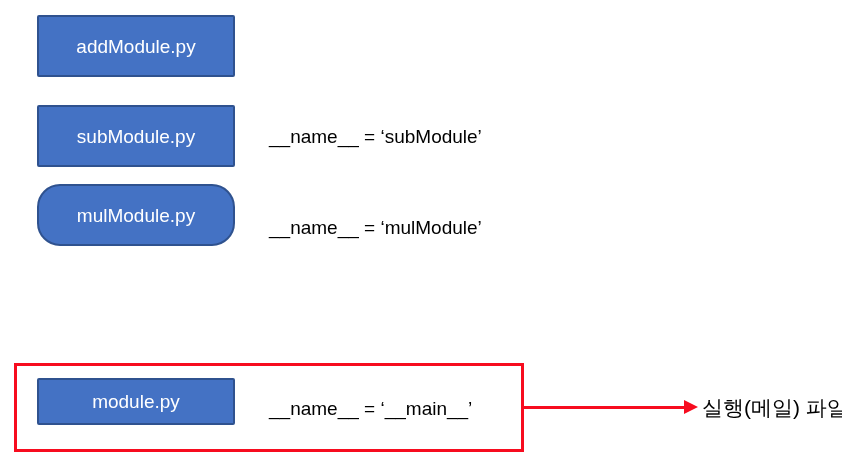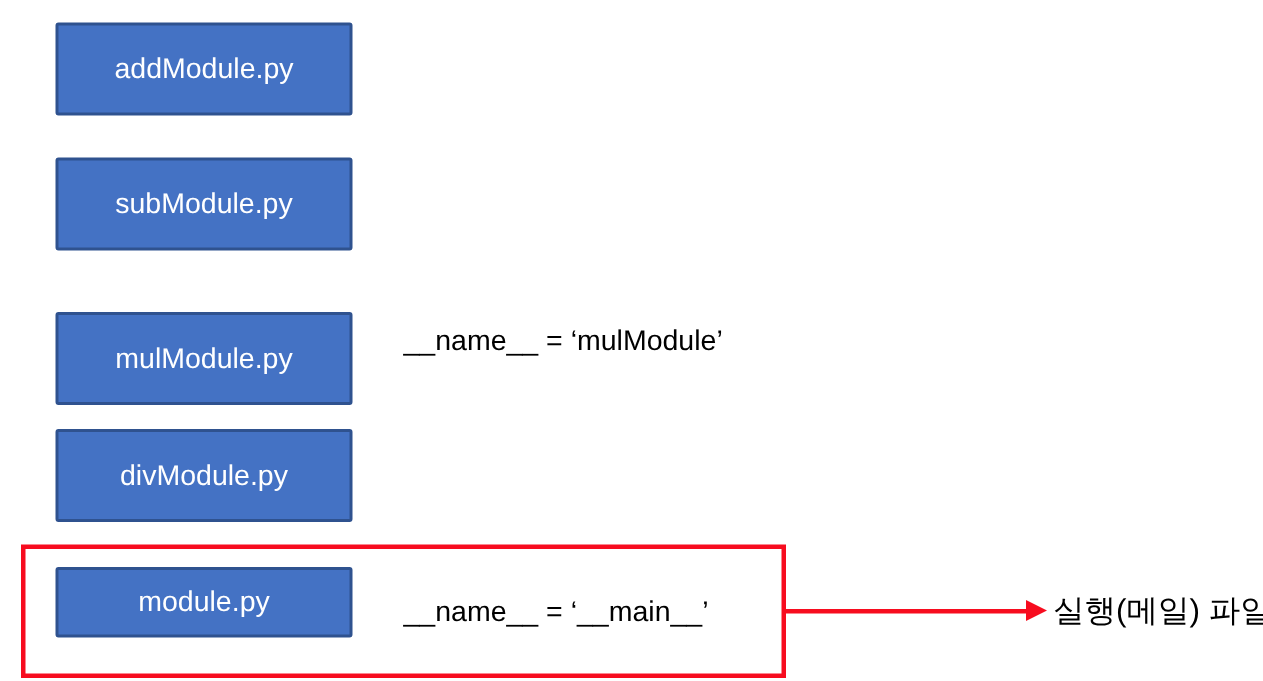--- a/index.html
+++ b/index.html
@@ -86,29 +86,27 @@
 
 <div class="canvas">
 
   <div class="module-box" style="top:15px;">
     <span>addModule.py</span>
   </div>
 
   <div class="module-box" style="top:105px;">
     <span>subModule.py</span>
   </div>
+  <div class="name-expr" style="top:125px;">__name__ = ‘subModule’</div>
 
-  <div class="module-box" style="top:208px;">
+  <div class="module-box" style="top:184px;border-radius:23px;">
     <span>mulModule.py</span>
   </div>
   <div class="name-expr" style="top:216px;">__name__ = ‘mulModule’</div>
 
-  <div class="module-box" style="top:286px;">
-    <span>divModule.py</span>
-  </div>
 
   <div class="highlight-rect"></div>
 
   <div class="module-box" style="top:378px; height:47px;">
     <span>module.py</span>
   </div>
   <div class="name-expr" style="top:397px;">__name__ = ‘__main__’</div>
 
   <div class="arrow-line"></div>
   <div class="arrow-head"></div>

